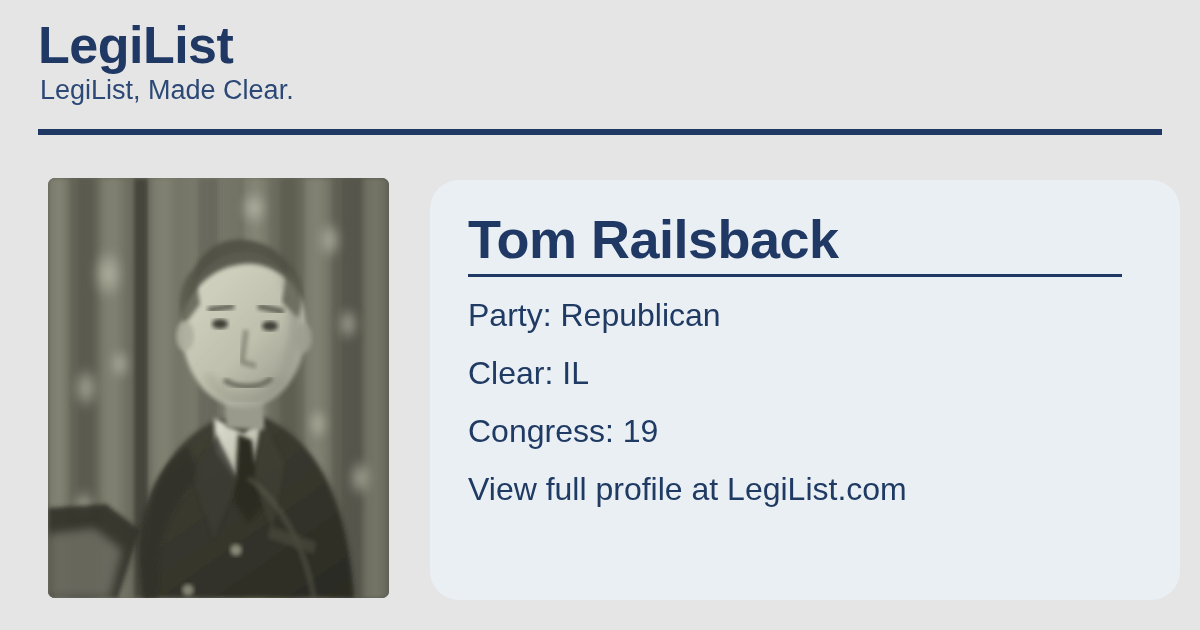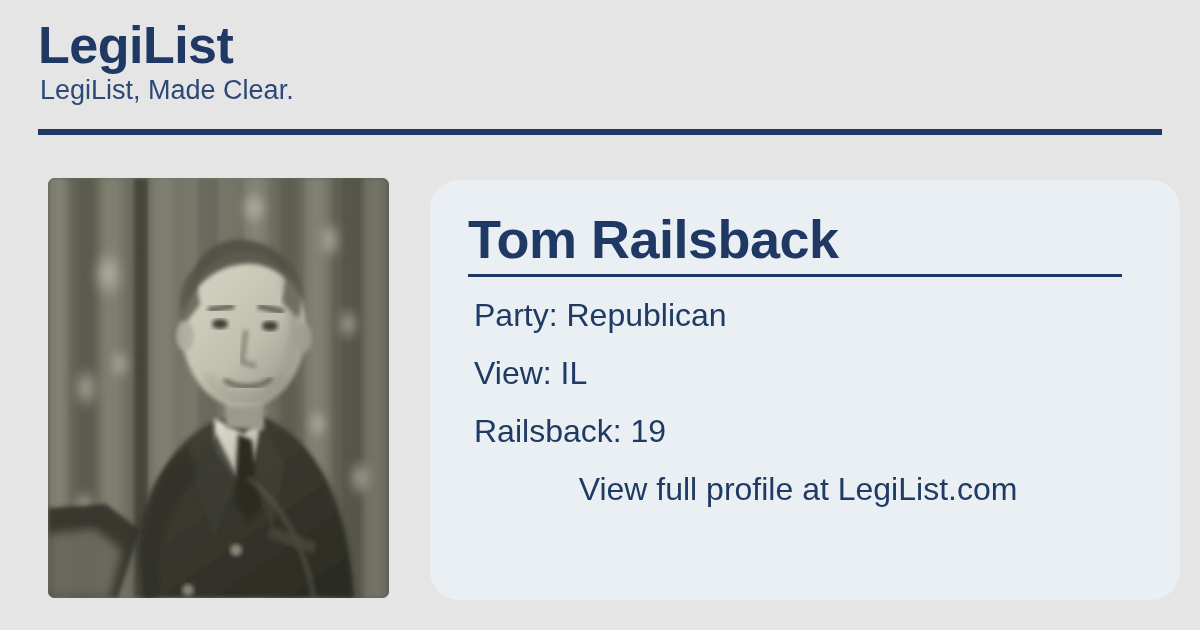--- a/index.html
+++ b/index.html
@@ -89,31 +89,30 @@
     white-space: nowrap;
   }
   .name-rule {
     width: 654px;
     height: 3px;
     background: #203864;
     margin: 6px 0 0 0;
   }
   .details {
     margin-top: 22px;
-    margin-left: 6px;
   }
   .detail-row {
     font-size: 32px;
     font-weight: normal;
     color: #1f3a63;
     line-height: 1.0;
     margin: 0 0 26px 0;
     white-space: nowrap;
   }
-  .detail-row:last-child { margin-bottom: 0; text-align: center; }
+  .detail-row:last-child { margin-bottom: 0; }
   .detail-row .label,
   .detail-row .value { display: inline; }
 </style>
 </head>
 <body>
 
 <div class="canvas">
 
   <div class="header">
     <div class="brand-title">LegiList</div>
@@ -241,25 +240,25 @@
   <div class="info-card">
     <div class="member-name">Tom Railsback</div>
     <div class="name-rule"></div>
 
     <div class="details">
       <div class="detail-row">
         <span class="label">Party: </span>
         <span class="value">Republican</span>
       </div>
       <div class="detail-row">
-        <span class="label">View: </span>
+        <span class="label">Clear: </span>
         <span class="value">IL</span>
       </div>
       <div class="detail-row">
-        <span class="label">Railsback: </span>
+        <span class="label">Congress: </span>
         <span class="value">19</span>
       </div>
       <div class="detail-row">
         <span>View full profile at LegiList.com</span>
       </div>
     </div>
   </div>
 
 </div>
 

